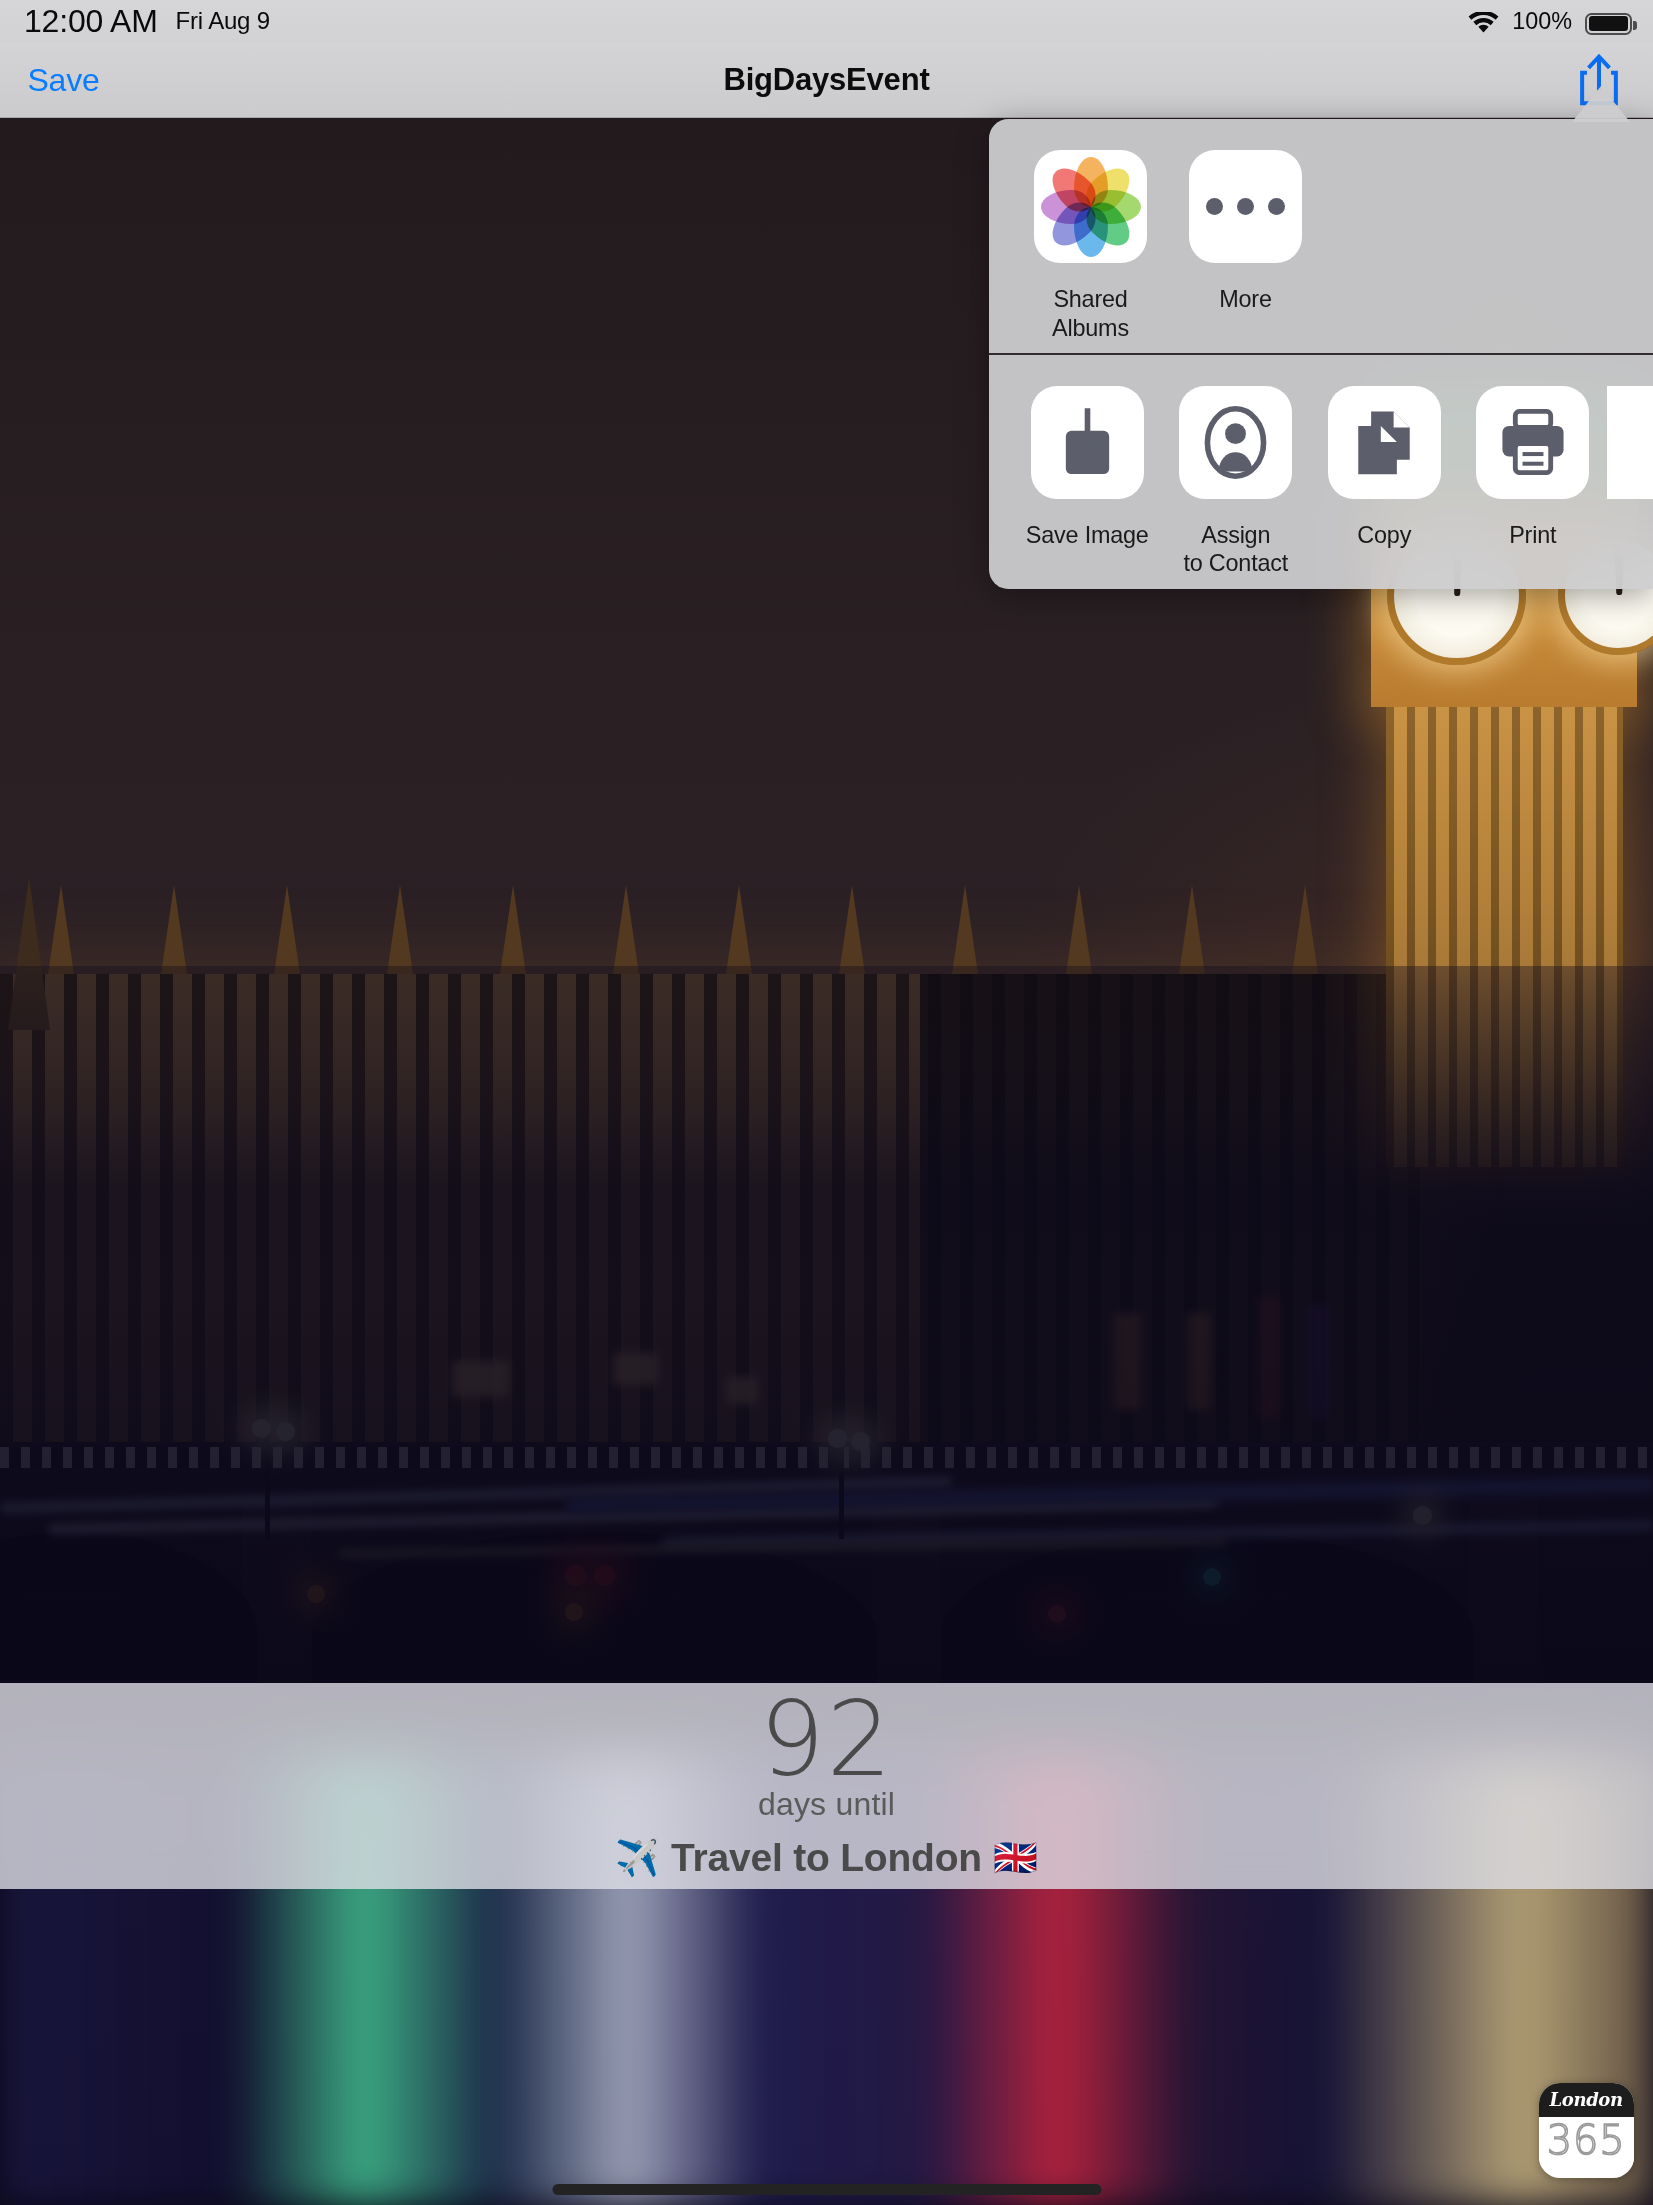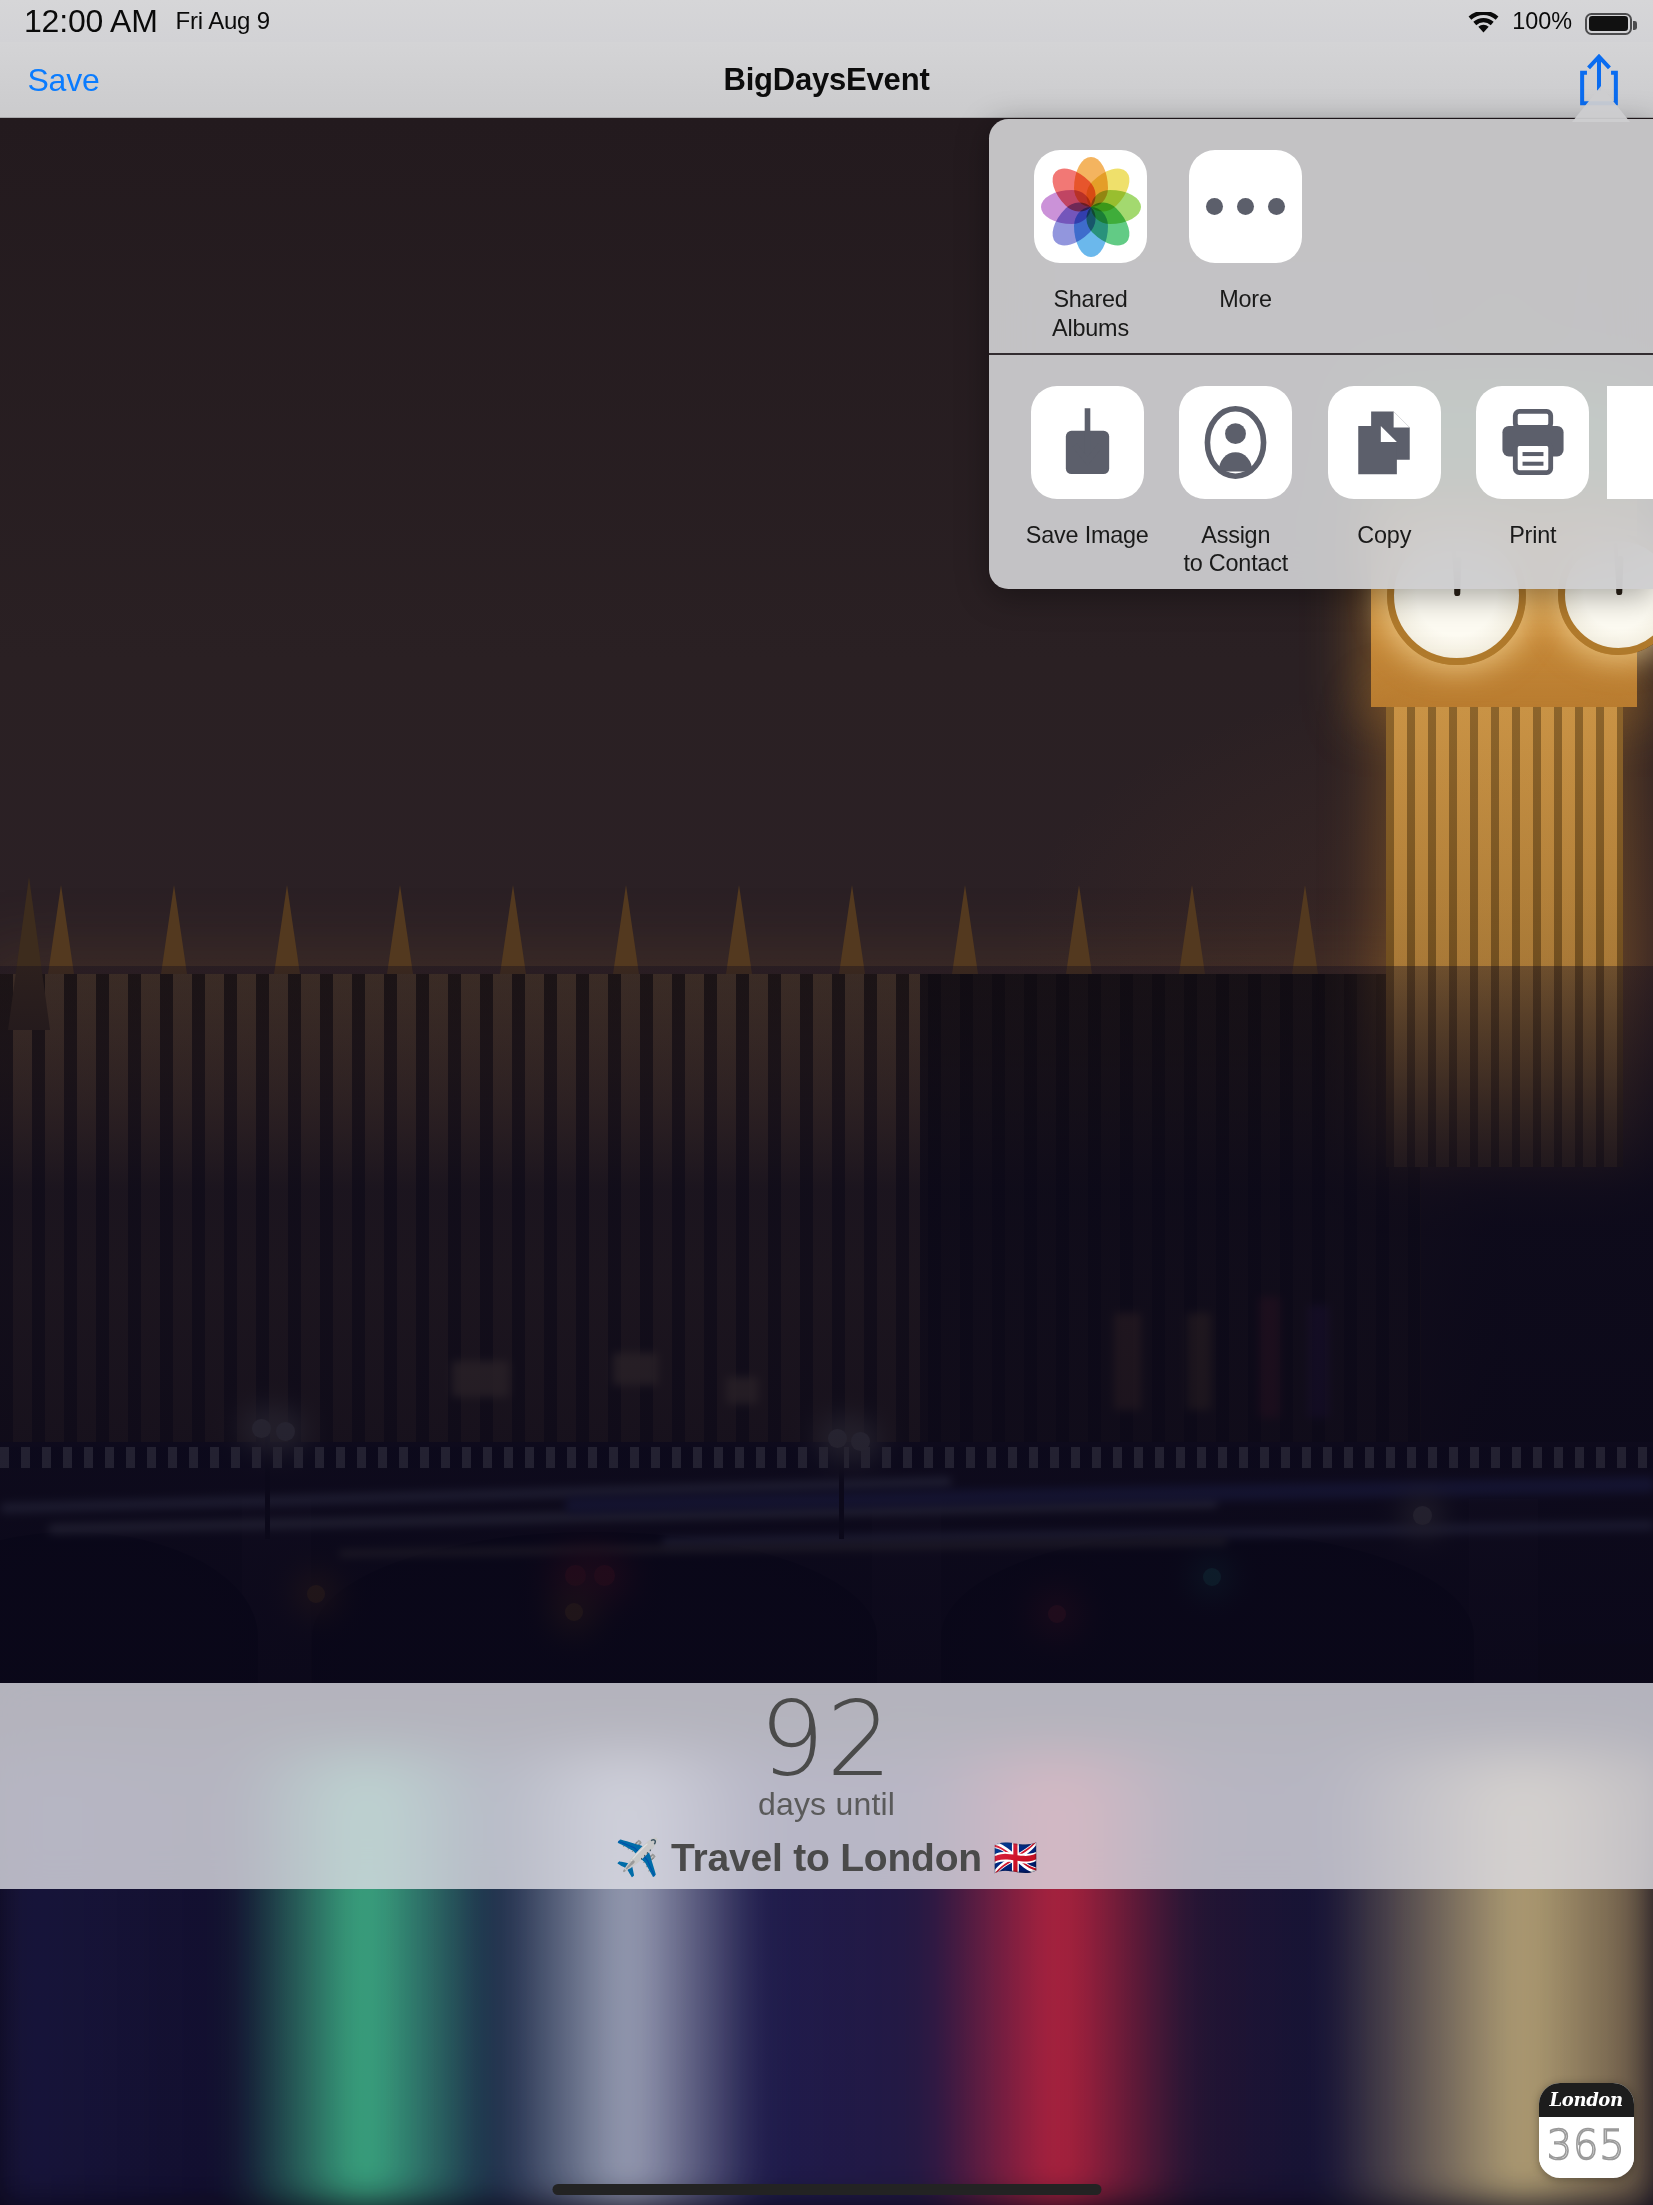--- a/index.html
+++ b/index.html
@@ -144,21 +144,21 @@
      display:flex; align-items:center; gap:11.3px; letter-spacing:-0.2px;}
   .cd-emoji{ font-size:36px; }
 
   
   .watermark{ position:absolute; right:19.4px; bottom:27.4px; width:95px; height:95px;
      border-radius:21px; overflow:hidden; background:#fff; z-index:22;
      box-shadow:0 1.6px 8px rgba(0,0,0,.3);}
   .wm-top{ height:34px; background:#1d1d1d; display:flex; align-items:center; justify-content:center;}
   .wm-top span{ color:#fff; font-family:"DejaVu Serif", serif; font-style:italic;
      font-weight:700; font-size:18px; letter-spacing:-0.4px;}
-  .wm-bot{ height:51px; background:#fff; display:flex; align-items:flex-end; justify-content:center;}
+  .wm-bot{ height:51px; background:#fff; display:flex; align-items:flex-start; justify-content:center;}
   .wm-bot span{ font-size:40px; font-weight:300; color:#fff; letter-spacing:0.8px;
      -webkit-text-stroke:1.6px #9a9a9a; font-family:"DejaVu Sans", sans-serif;}
 
   
   .home-ind{ position:absolute; left:50%; transform:translateX(-50%); bottom:9.7px;
      width:549px; height:11.3px; border-radius:6.5px; background:#232323; z-index:25;}
 
   
   .popover{
     position:absolute; left:989px; top:119px; width:664px; height:470px;

